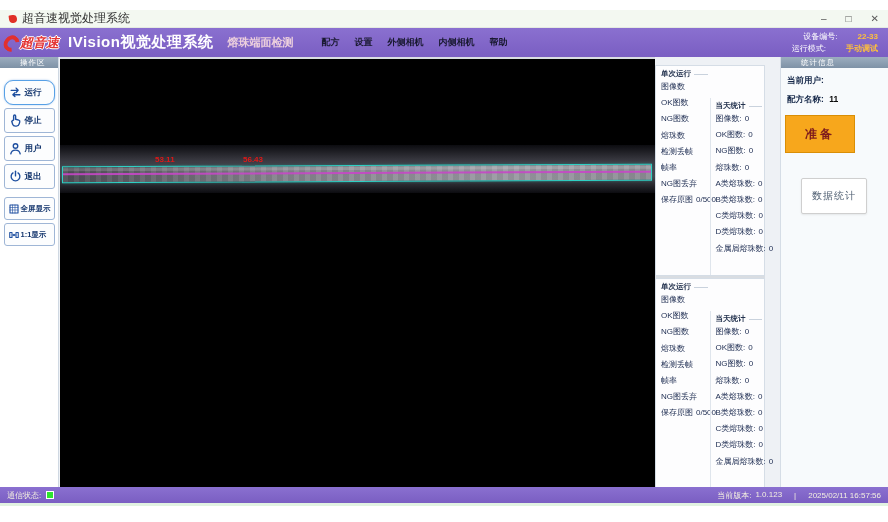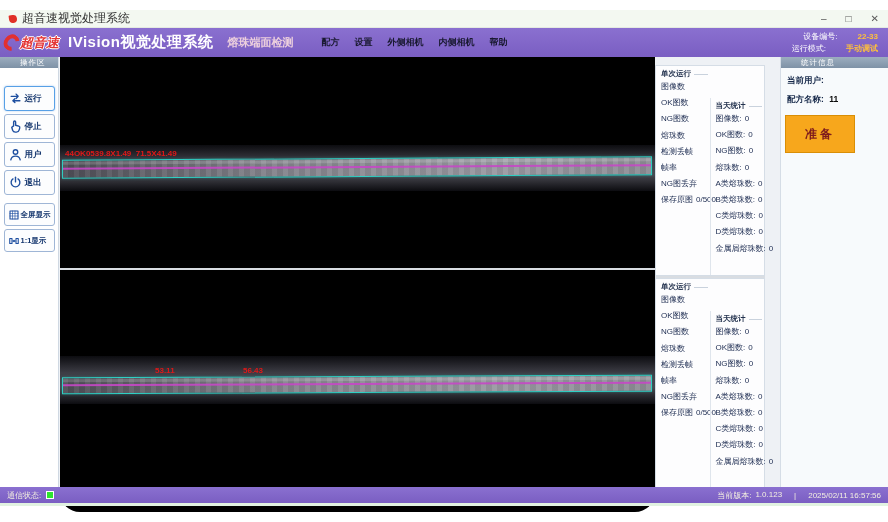--- a/index.html
+++ b/index.html
@@ -10,21 +10,21 @@
   .titlebar { position:absolute; top:10px; left:0; right:0; height:18px; background:#f3f8f1;
               display:flex; align-items:center; padding:0 9px; border-bottom:1px solid #e4eae2; }
   .app-icon { width:8px; height:8px; background:#e03028; border-radius:1px 4px 4px 4px; transform:rotate(-8deg); }
   .titlebar-title { font-size:12px; color:#333; margin-left:5px; }
   .win-controls { margin-left:auto; display:flex; gap:19px; color:#5a5a5a; font-size:10px; line-height:10px; }
   .win-btn { cursor:default; }
 
   
   .header { position:absolute; top:28px; left:0; right:0; height:29px;
             background:linear-gradient(#8a70d0,#7a5ec2); display:flex; align-items:center; }
-  .logo { display:flex; align-items:center; margin-left:4px; }
+  .logo { display:flex; align-items:flex-end; margin-left:4px; }
   .swoosh { width:15px; height:17px; border:4px solid #e23030; border-right-color:transparent;
             border-radius:50%; transform:rotate(38deg); }
   .logo-text { font-size:13px; font-weight:bold; font-style:italic; color:#e43636; margin-left:1px; white-space:nowrap;
                text-shadow:-1px 0 #fff,1px 0 #fff,0 -1px #fff,0 1px #fff; }
   .app-title { color:#fff; font-size:15px; font-weight:bold; margin-left:9px; letter-spacing:.5px; white-space:nowrap; }
   .subtitle { color:#eccfdd; font-size:11px; font-weight:bold; margin-left:14px; white-space:nowrap; }
   .menu { display:flex; gap:15px; margin-left:28px; font-size:9px; font-weight:bold; color:#191930; }
   .menu span { cursor:pointer; white-space:nowrap; }
   .header-info { margin-left:auto; margin-right:10px; font-size:8px; line-height:12px; }
   .hinfo-row { display:flex; justify-content:flex-end; gap:20px; }
@@ -37,21 +37,21 @@
   .panel-header { height:11px; background:linear-gradient(#9cadbf,#7e92a6); color:#fff;
                   font-size:7.5px; line-height:11px; padding-left:20px; letter-spacing:1px; }
 
   
   .sidebar { position:absolute; left:0; top:0; width:59px; height:100%; background:#fff; border-right:1px solid #cfd8e2; }
   .side-btn { width:51px; height:25px; margin:3px auto 0; display:flex; align-items:center; gap:2px; padding:0 1px 0 3px;
               border:1px solid #9fb6d6; background:#fcfdfe; border-radius:3px; font-size:8.5px; font-weight:bold;
               color:#14366e; cursor:pointer; white-space:nowrap; }
   .side-btn svg { width:15px; height:15px; flex:none; stroke:#1e4fa0; stroke-width:2.2; fill:none;
                   stroke-linecap:round; stroke-linejoin:round; }
-  .side-btn.first { margin-top:18px; border-color:#57a0e6; box-shadow:0 0 2px rgba(70,140,220,.5); }
+  .side-btn.first { margin-top:12px; border-color:#57a0e6; box-shadow:0 0 2px rgba(70,140,220,.5);border-radius:9px; }
   .side-btn.small { height:23px; font-size:7.5px; gap:1px; }
   .side-btn.small svg { width:12px; height:12px; }
   .side-btn.gap { margin-top:8px; }
 
   
   .viewports { position:absolute; left:60px; top:0; width:595px; height:430px; background:#000; }
   .vp { position:relative; overflow:hidden; background:#000; }
   .vp-top { height:211px; }
   .vp-divider { height:2px; background:#d9dde2; }
   .vp-bottom { height:242px;border-radius:20px; }
@@ -195,25 +195,20 @@
         <svg viewBox="0 0 24 24">
           <rect x="3.5" y="7" width="4.5" height="10"></rect>
             <rect x="16" y="7" width="4.5" height="10"></rect>
           <path d="M10 12h4M10 12l1.6-1.6M10 12l1.6 1.6M14 12l-1.6-1.6M14 12l-1.6 1.6" stroke-width="1.6"></path>
         </svg>
         <span>1:1显示</span>
       </div>
     </div>
 
     <div class="viewports">
-      <div class="vp vp-top">
-        <div class="scan-band"></div>
-        <div class="metal-strip"></div>
-        <span class="annotation">44OK0539.8X1.49  71.5X41.49</span>
-      </div>
       <div class="vp-divider"></div>
       <div class="vp vp-bottom">
         <div class="scan-band"></div>
         <div class="metal-strip"></div>
         <span class="annotation ann-b1">53.11</span>
         <span class="annotation ann-b2">56.43</span>
       </div>
     </div>
 
     <div class="stats-col">
@@ -286,20 +281,21 @@
       <div class="panel-header">统计信息</div>
       <div class="info-row">
         <span>当前用户:</span>
         <span class="val"></span>
       </div>
       <div class="info-row">
         <span>配方名称:</span>
         <span class="val">11</span>
       </div>
       <button class="prepare-btn">准备</button>
+      <button class="data-btn">数据统计</button>
     </div>
   </div>
 
   <div class="statusbar">
     <span>通信状态:</span>
     <span class="green-dot"></span>
     <span class="status-right">
       <span class="vgroup">
         <span>当前版本:</span>
         <span>1.0.123</span>

